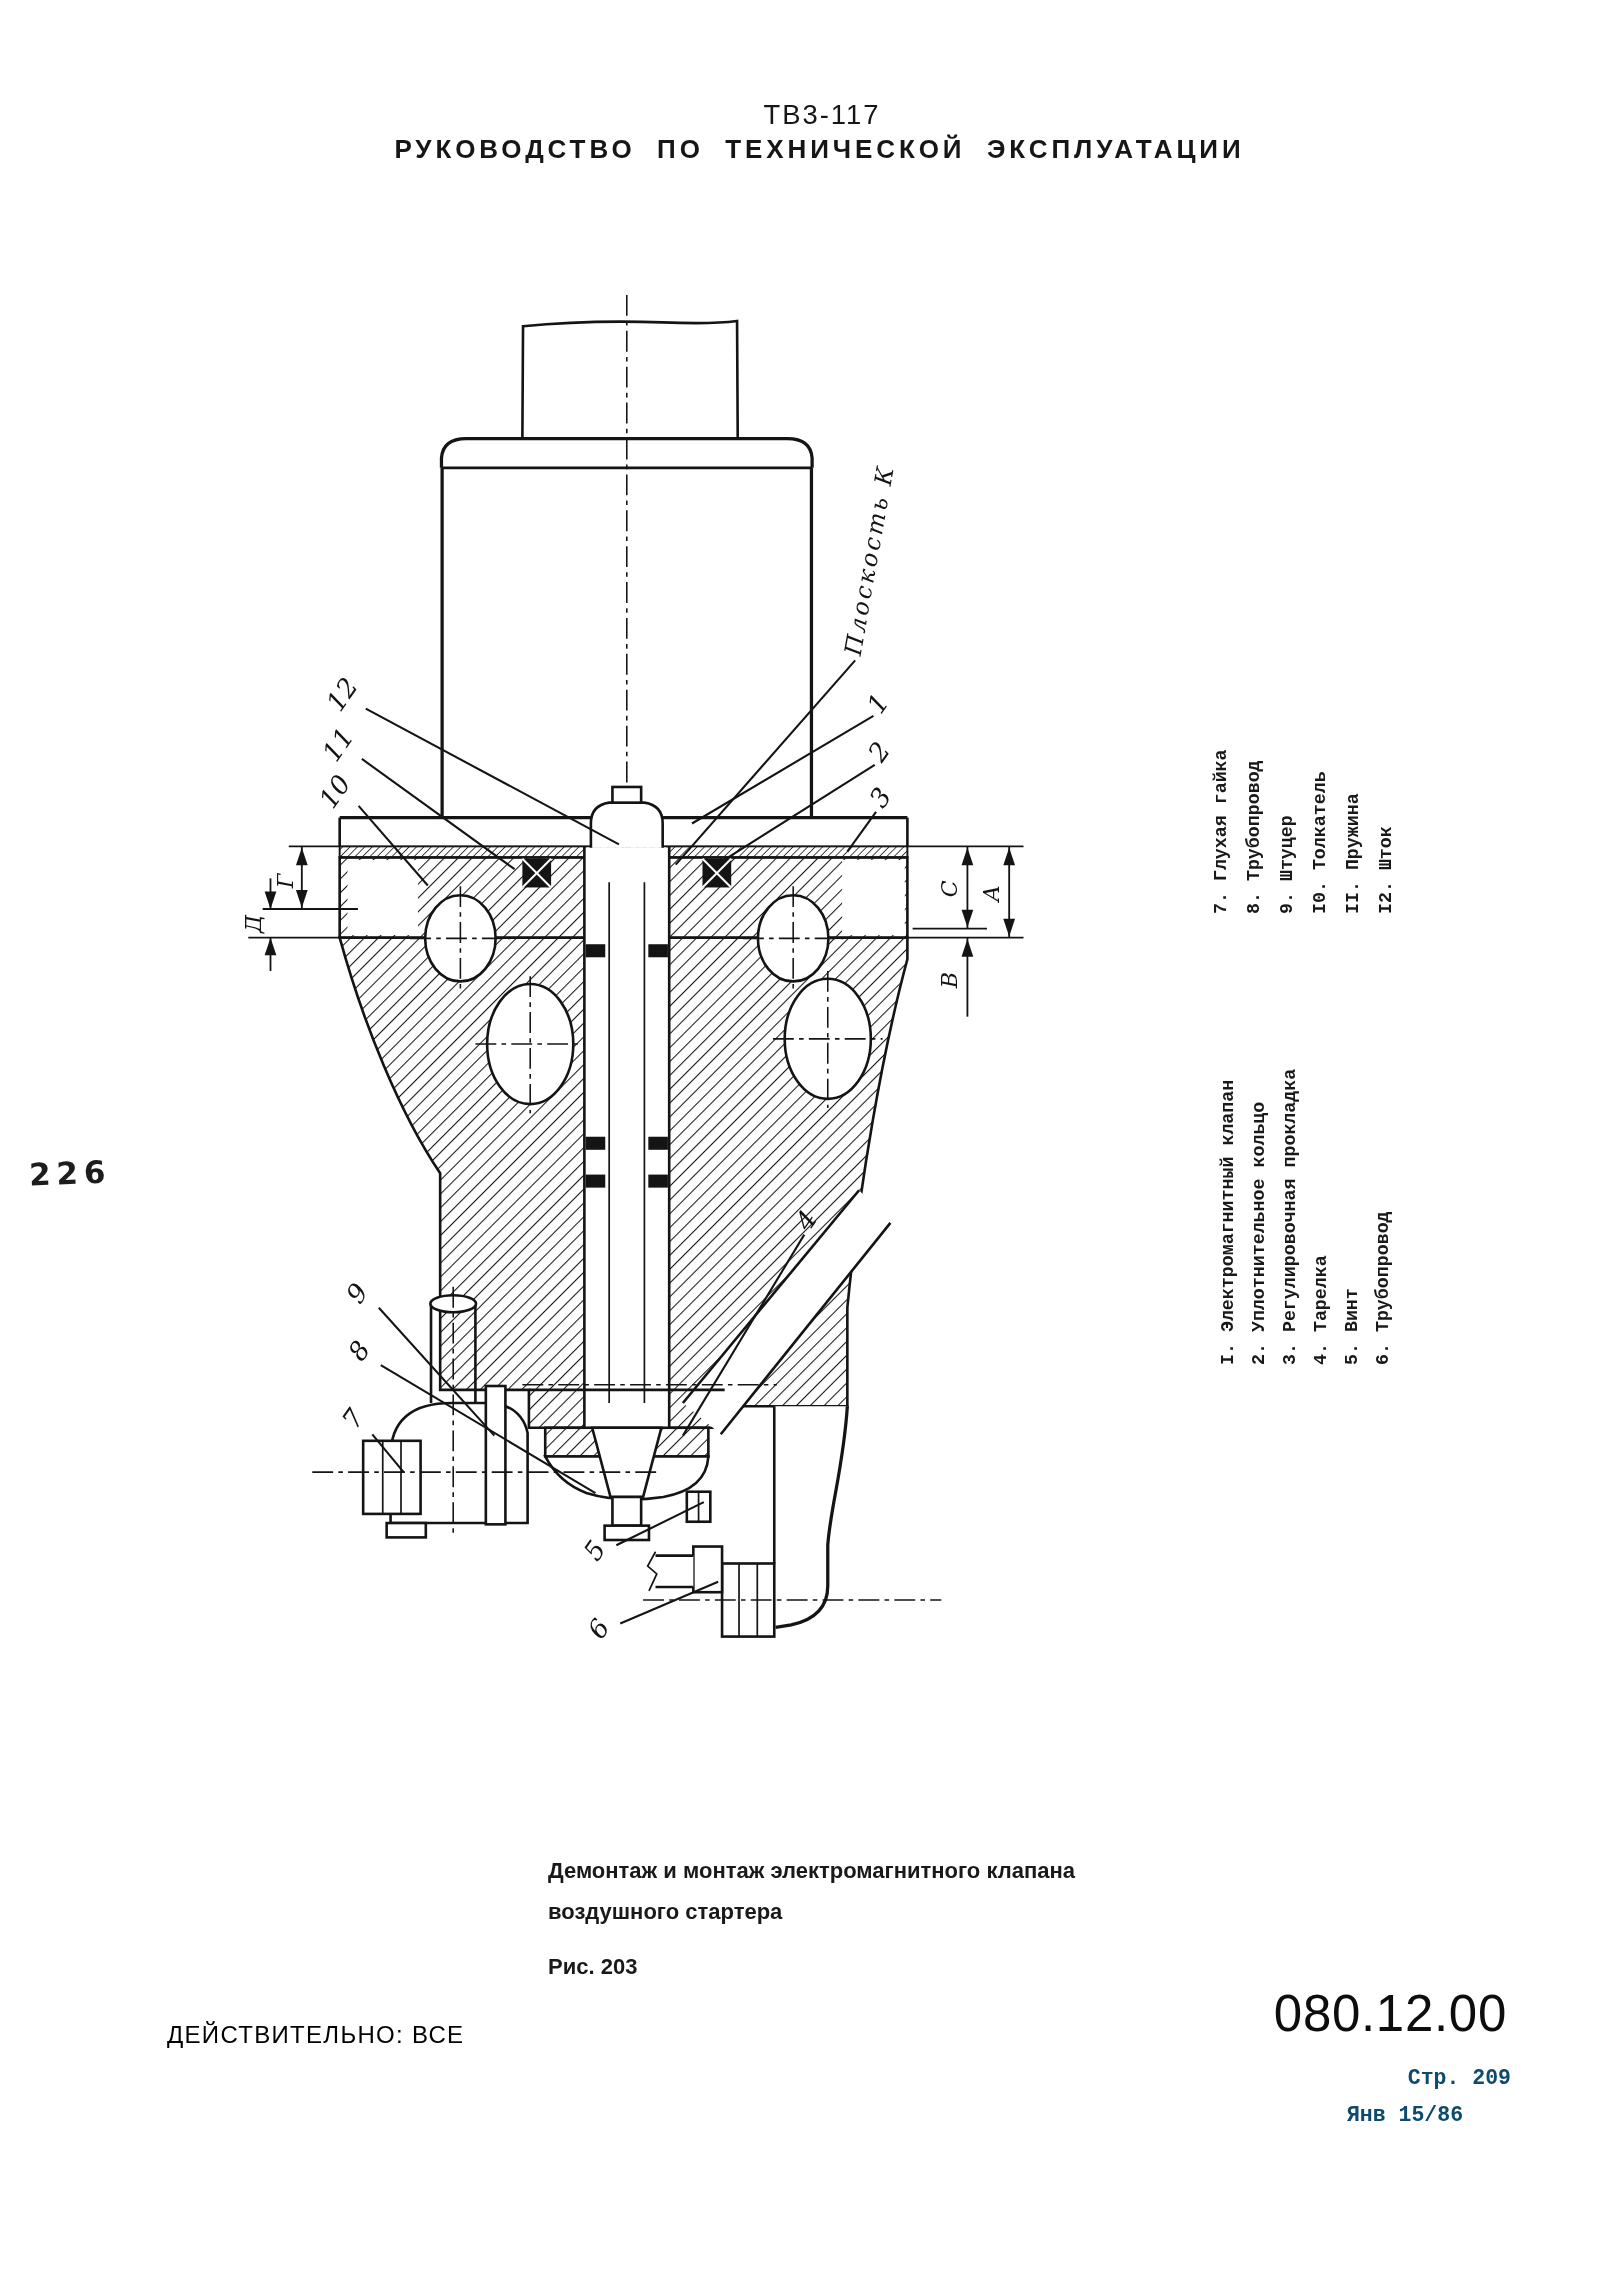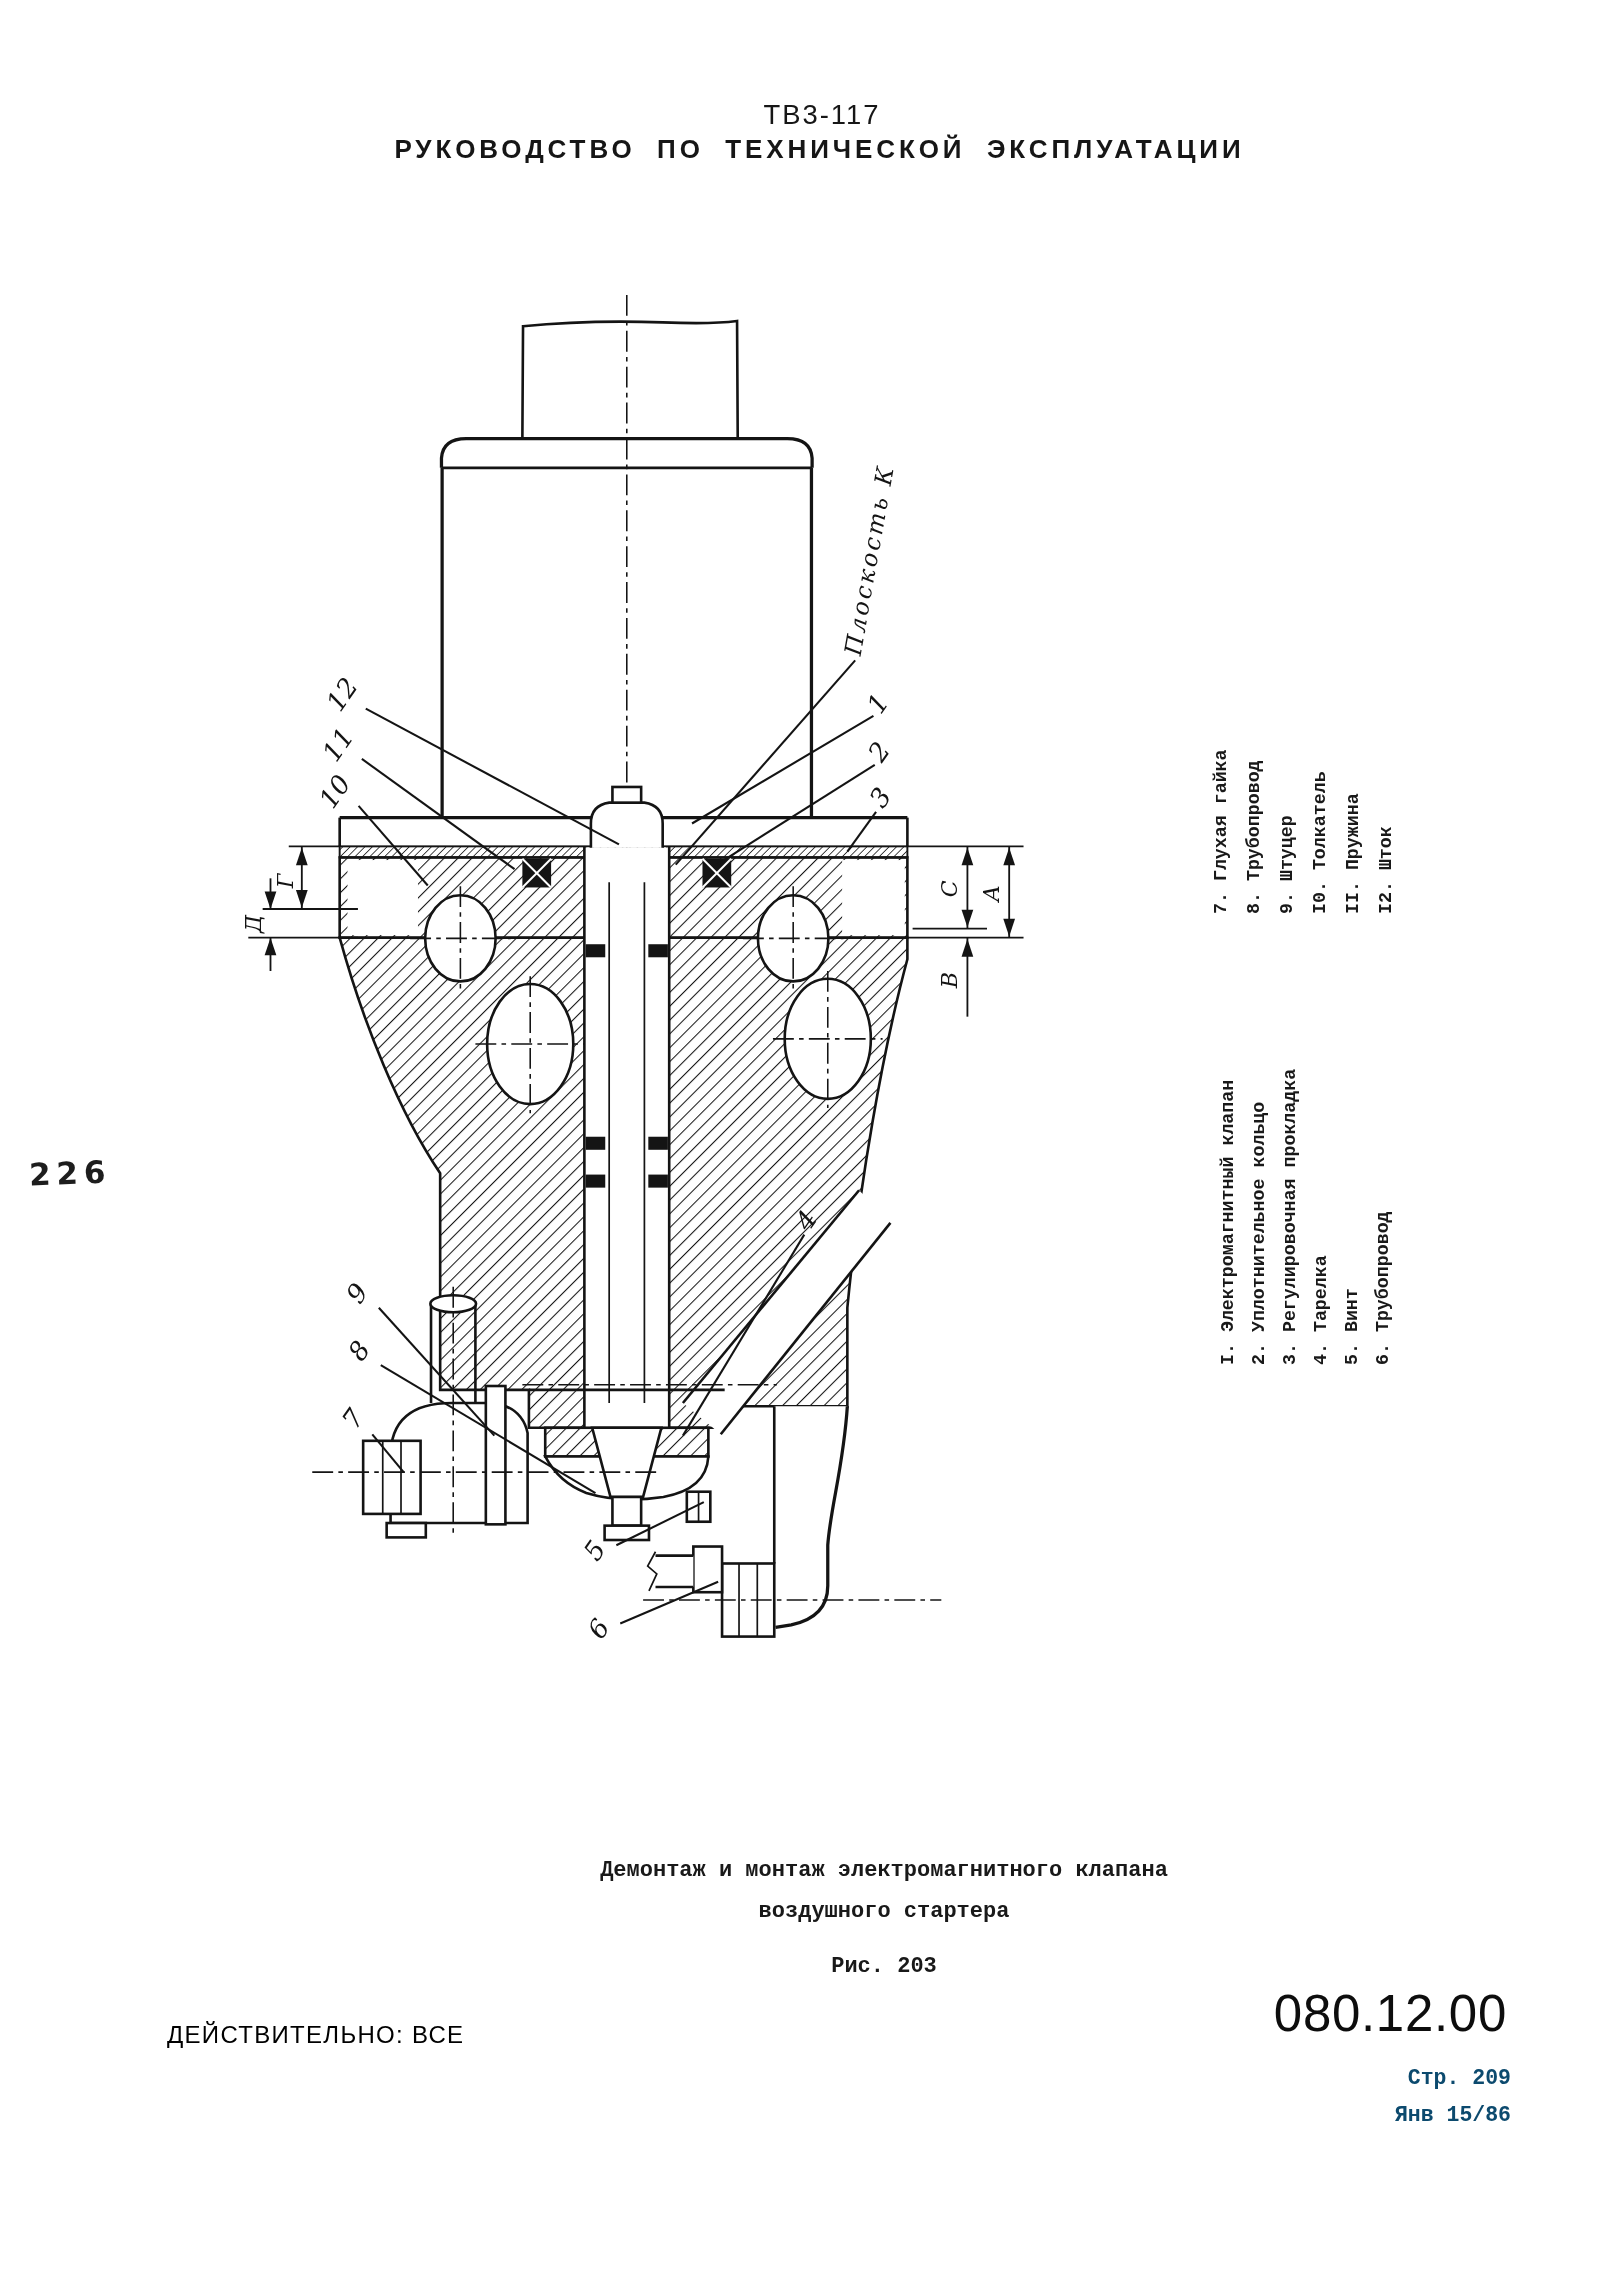--- a/index.html
+++ b/index.html
@@ -38,42 +38,42 @@
     transform-origin:0 0;
     font-family:"Liberation Mono", monospace;
     font-weight:bold; color:#191919;
     white-space:nowrap;
   }
   .legend-upper { left:1205px; top:914px; width:256px; font-size:18.3px; line-height:33px; }
   .legend-lower { left:1213px; top:1365px; width:330px; font-size:18.3px; line-height:31px; }
 
   
   .caption {
-    left:548px; width:672px; text-align:center;
-    font-family:Liberation Mono, monospace; font-weight:bold; color:#191919;
+    left:548px; width:672px; text-align:left;
+    font-family:Liberation Sans, sans-serif; font-weight:bold; color:#191919;
   }
   .cap1 { top:1858px; font-size:22px; }
   .cap2 { top:1899px; font-size:22px; }
   .figno { top:1954px; font-size:22px; }
 
   
   .effectivity {
     top:2021px; left:167px;
     font-size:24px; letter-spacing:1.3px; color:#000000;
   }
   .ata {
     top:1984px; left:1181px; width:326px; text-align:right;
     font-weight:normal; font-size:51px; letter-spacing:0.7px; color:#0d0d0d;
   }
   .pageref, .issuedate {
     left:1299px; width:212px; text-align:right;
     font-family:"Liberation Mono", monospace; font-weight:bold; font-size:21.5px; color:#0c4a6e;
   }
   .pageref { top:2066px; }
-  .issuedate { top:2103px; }
+  .issuedate { top:2103px;text-align:center; }
 
   
   svg.drawing { position:absolute; left:0; top:0; width:1619px; height:2295px; }
   .ln   { stroke:#141414; fill:none; stroke-width:4; }
   .thick{ stroke-width:5; }
   .thin { stroke-width:2.6; }
   .cl   { stroke:#141414; fill:none; stroke-width:2.4; stroke-dasharray:32 8 7 8; }
   .ldr  { stroke:#141414; fill:none; stroke-width:3.2; }
   .dim  { stroke:#141414; fill:none; stroke-width:2.8; }
   .hatch  { fill:url(#h1); stroke:#141414; stroke-width:4; }

